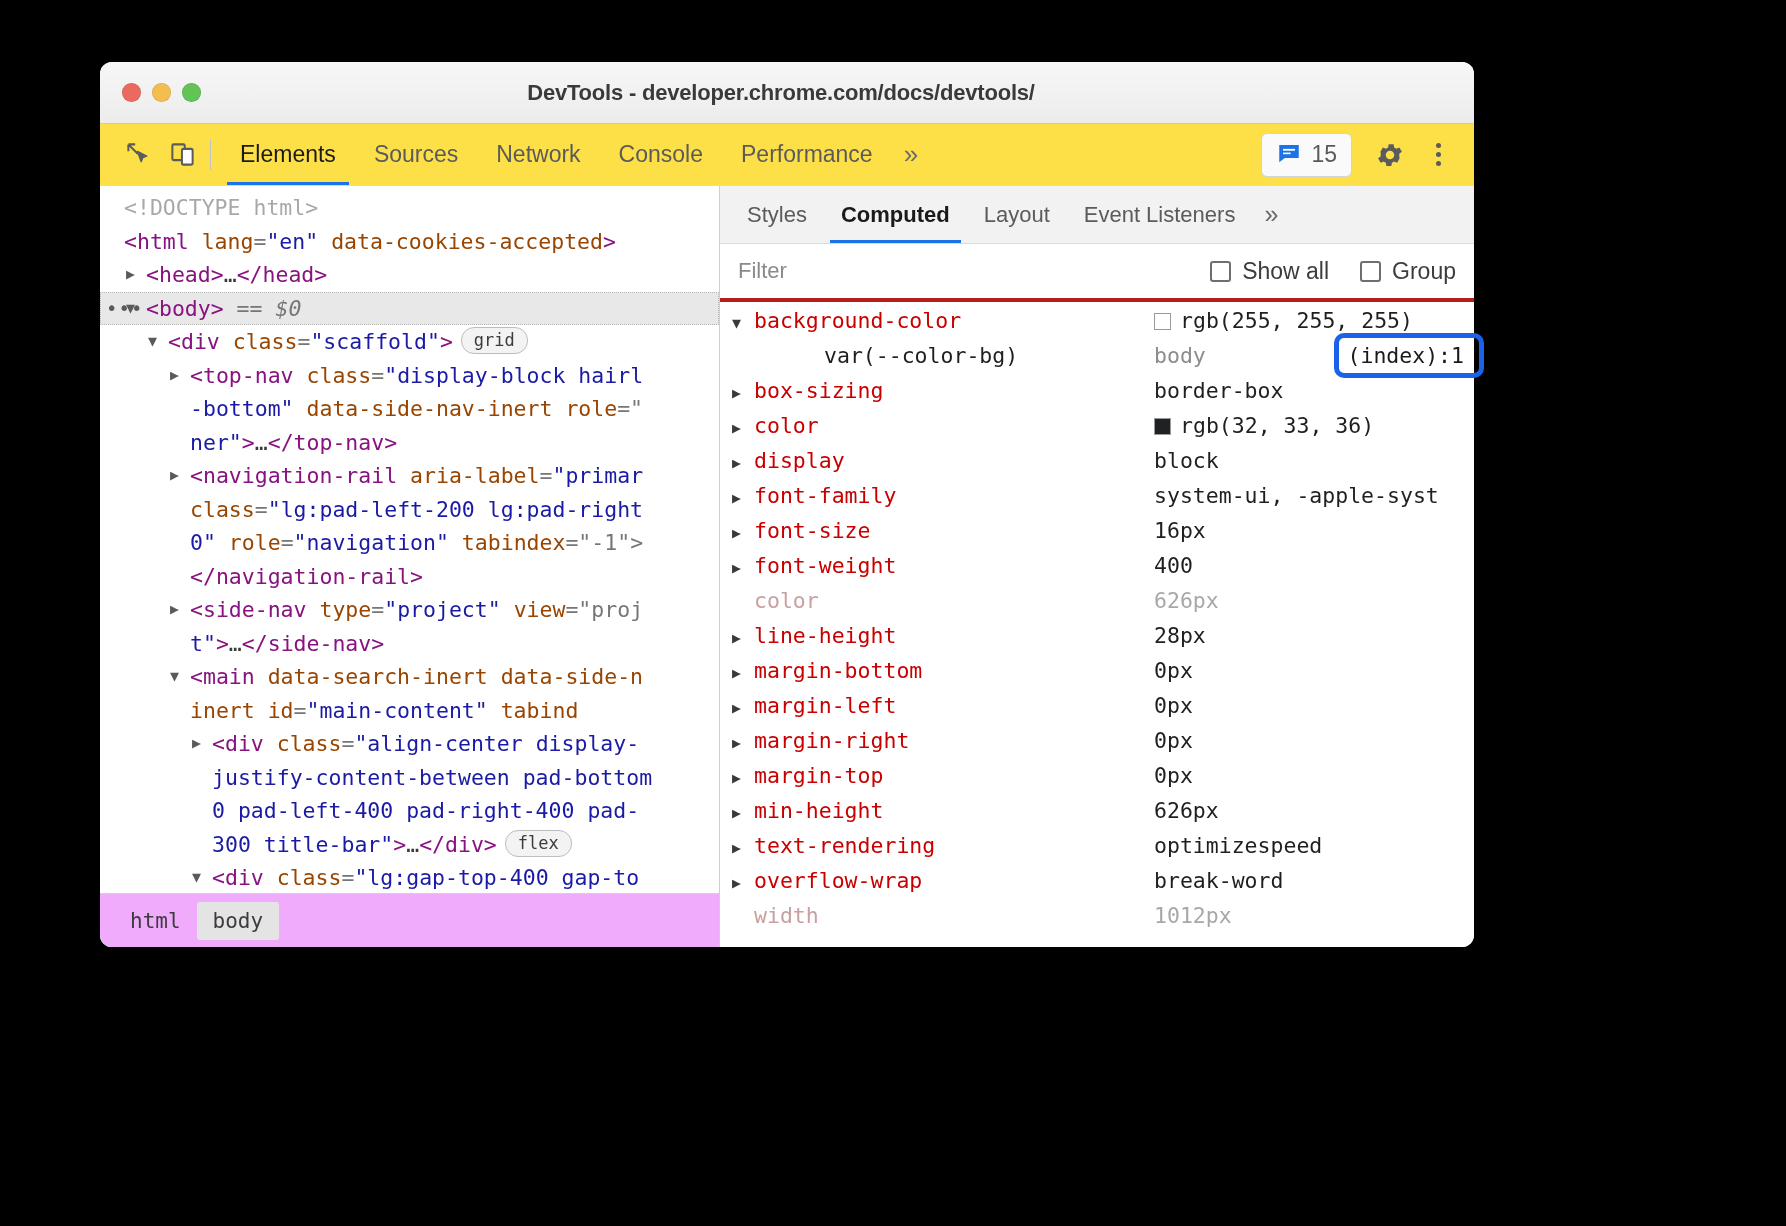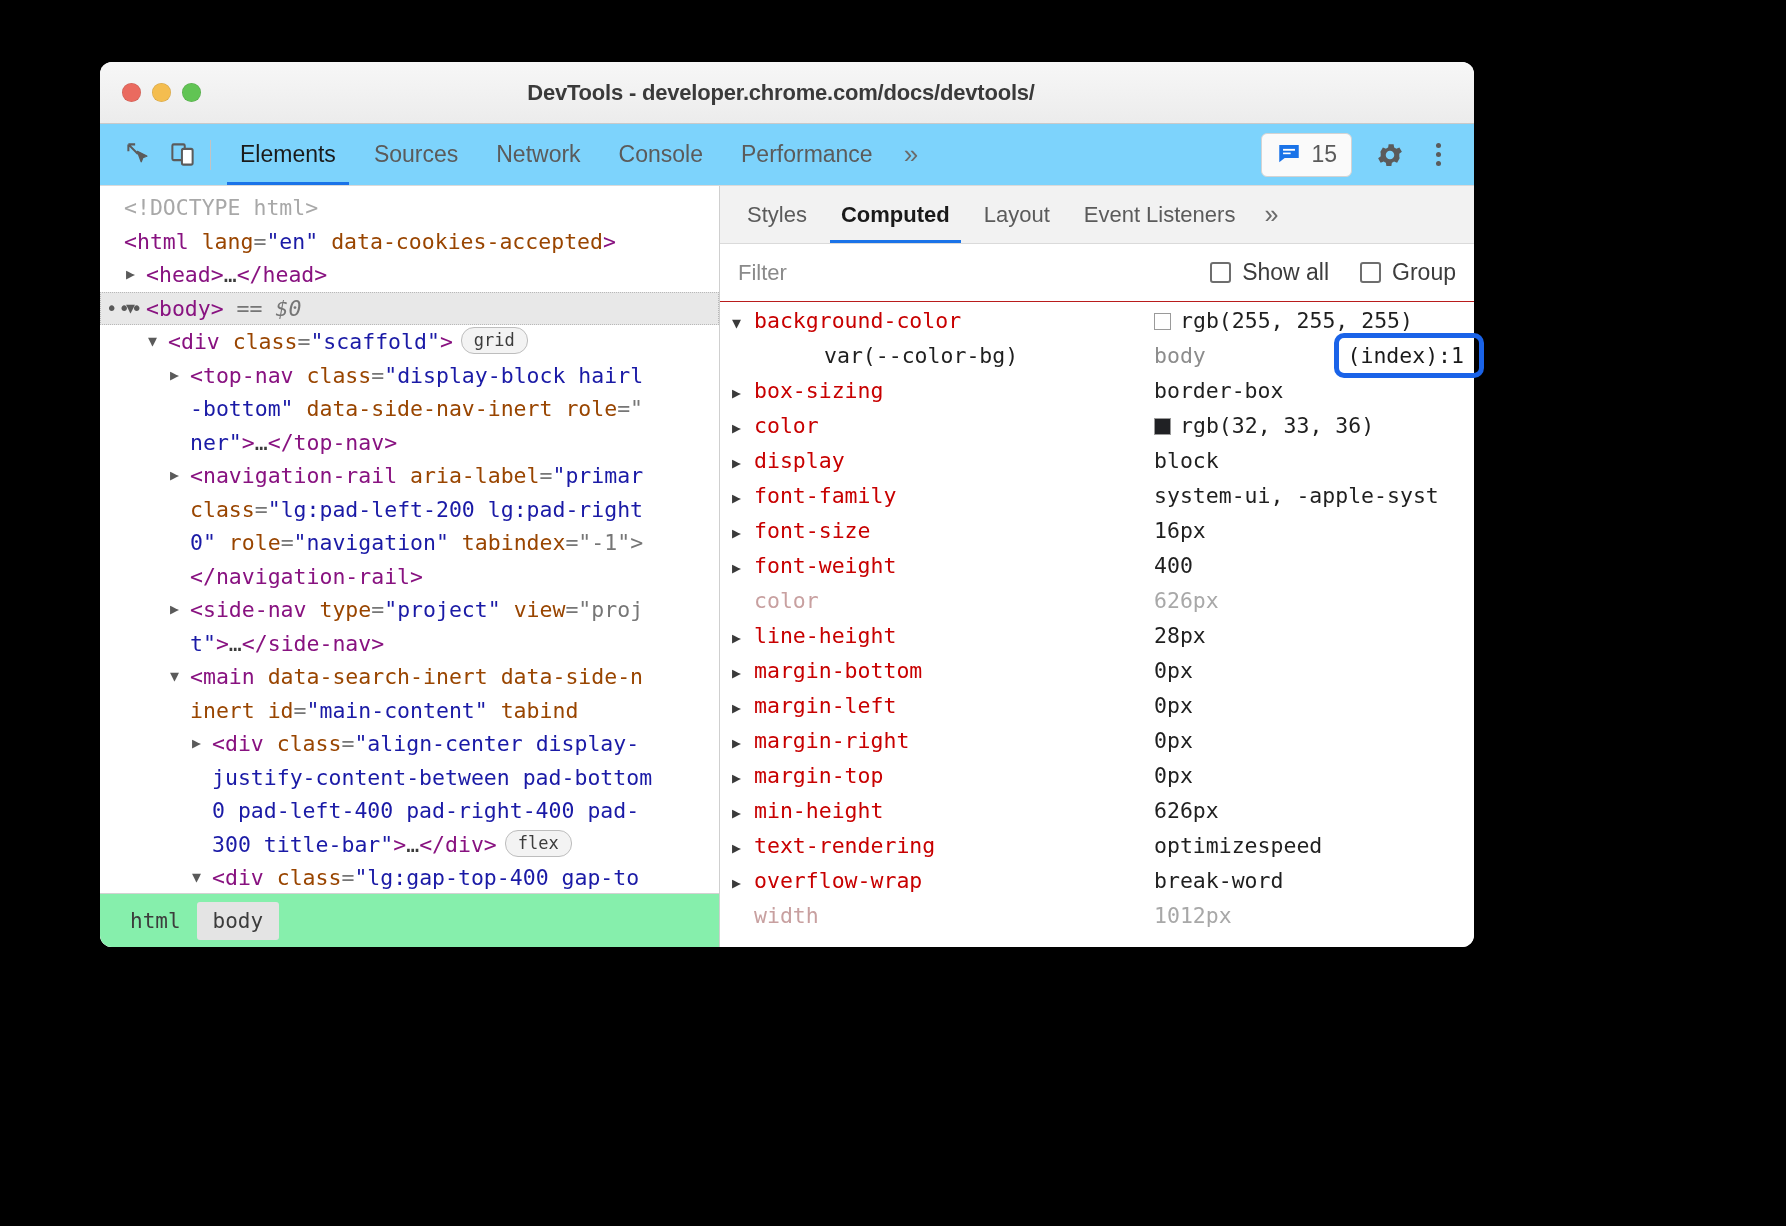--- a/index.html
+++ b/index.html
@@ -46,21 +46,21 @@
     font-weight: bold;
     color: #3a3a3a;
     letter-spacing: -0.2px;
     pointer-events: none;
   }
 
   
   #toolbar {
     height: 62px;
     flex: 0 0 62px;
-    background: #7dd3fc;
+    background: #fde047;
     border-bottom: 1px solid #dadada;
     display: flex;
     align-items: center;
     padding: 0 18px 0 16px;
   }
   .tb-icon {
     width: 44px; height: 44px;
     display: flex; align-items: center; justify-content: center;
     border-radius: 5px;
     cursor: pointer;
@@ -171,21 +171,21 @@
     font-size: 17px;
     line-height: 20px;
     padding: 2px 12px 3px;
     vertical-align: 3px;
     margin-left: 8px;
     font-family: "DejaVu Sans Mono", "Liberation Mono", monospace;
   }
   #dom-breadcrumb {
     flex: 0 0 54px;
     border-top: 1px solid #d2d2d2;
-    background: #86efac;
+    background: #f0abfc;
     display: flex;
     align-items: center;
     padding-left: 14px;
     font-family: "DejaVu Sans Mono", "Liberation Mono", monospace;
     font-size: 21px;
   }
   .crumb {
     padding: 7px 16px;
     color: #3c3c3c;
     cursor: pointer;
@@ -225,21 +225,21 @@
     position: absolute;
     left: 6px; right: 6px; bottom: 0;
     height: 3px;
     background: #1a73e8;
   }
   .stab.chev { color: #6b6b6b; font-size: 25px; padding: 0 12px; }
 
   #filter-bar {
     height: 58px;
     flex: 0 0 58px;
-    border-bottom: 1px solid #b91c1c;
+    border-bottom: 4px solid #b91c1c;
     display: flex;
     align-items: center;
     padding: 0 18px 0 18px;
   }
   #filter-input {
     flex: 1;
     border: none;
     outline: none;
     font-size: 22px;
     font-family: "Liberation Sans", sans-serif;

